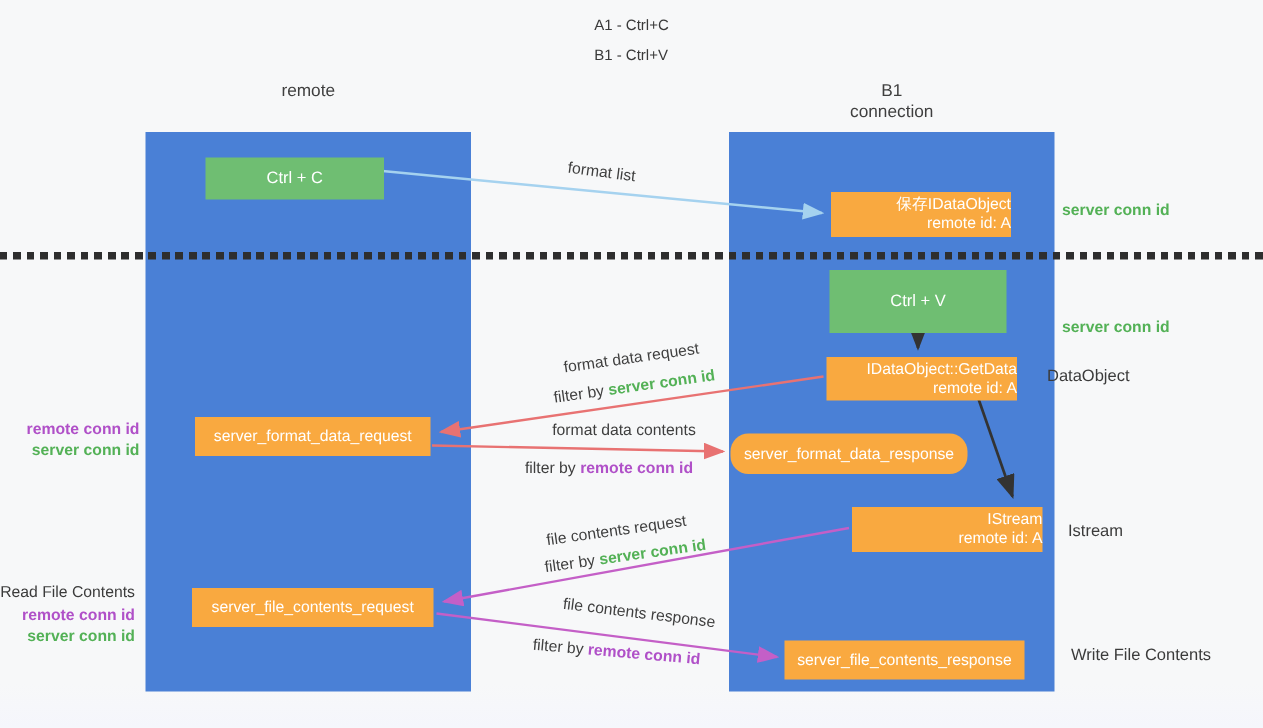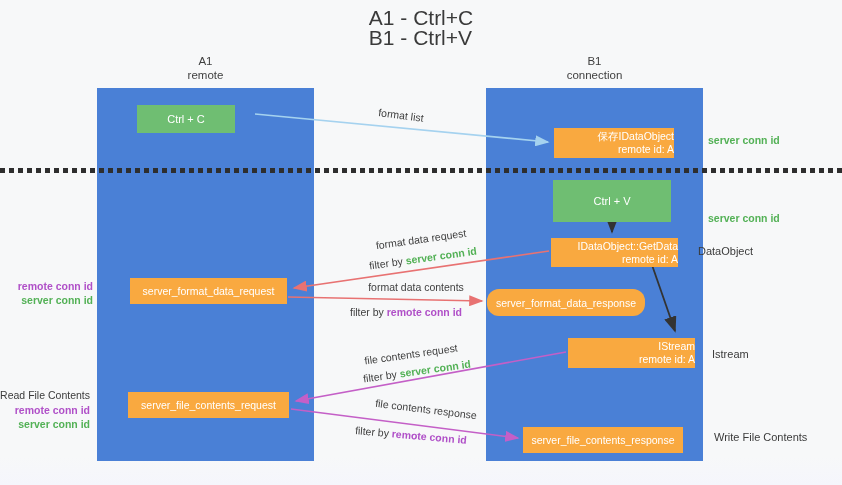--- a/index.html
+++ b/index.html
@@ -1,20 +1,20 @@
 <!DOCTYPE html>
 <html><head>
 <meta charset="utf-8">
 <style>
   html,body{margin:0;padding:0;}
   body{font-family:"Liberation Sans","DejaVu Sans",sans-serif;background:#f7f8fa;}
   .canvas{position:relative;width:842px;height:485px;overflow:hidden;
           background:linear-gradient(#f7f8f9 0,#f7f8f9 94%,#f5f6fc 100%);}
   .abs{position:absolute;}
-  .title{top:8px;left:0;width:842px;text-align:center;font-size:21px;line-height:20px;color:#3a3a3a;}
+  .title{top:8px;left:0;width:842px;text-align:center;font-size:10px;line-height:20px;color:#3a3a3a;}
   .title-inner{display:inline-block;text-align:left;}
   .col-header{top:54px;text-align:center;font-size:11.5px;line-height:14px;color:#3f3f3f;}
   .column{top:88px;width:217px;height:373px;background:#4a80d6;}
   .node{color:#fff;text-align:center;box-sizing:border-box;}
   .green-box{background:#6fbe72;font-size:11px;}
   .orange-box{background:#f9a940;font-size:10.5px;}
   .two-line{display:flex;flex-direction:column;justify-content:center;line-height:13px;text-align:right;}
   .one-line{display:flex;align-items:center;justify-content:center;}
   .dotted{left:0;top:168px;width:842px;height:5px;
           background:repeating-linear-gradient(90deg,#2e2e2e 0 5px,transparent 5px 9px);}
@@ -32,21 +32,20 @@
 <div class="canvas">
 
   <div class="abs title">
     <div class="title-inner">
       <div>A1 - Ctrl+C</div>
       <div>B1 - Ctrl+V</div>
     </div>
   </div>
 
   <div class="abs col-header" style="left:97px;width:217px;">
-    <div>A1</div>
     <div>remote</div>
   </div>
   <div class="abs col-header" style="left:486px;width:217px;">
     <div>B1</div>
     <div>connection</div>
   </div>
 
   <div class="abs column" style="left:97px;"></div>
   <div class="abs column" style="left:486px;"></div>
 
@@ -69,21 +68,21 @@
     </defs>
     <line x1="255" y1="114" x2="548" y2="142" stroke="#a5d2ef" stroke-width="1.6" marker-end="url(#ah-blue)"></line>
     <line x1="612" y1="207" x2="612" y2="232" stroke="#333333" stroke-width="1.8" marker-end="url(#ah-black)"></line>
     <line x1="549" y1="251" x2="294" y2="288" stroke="#e87272" stroke-width="1.6" marker-end="url(#ah-red)"></line>
     <line x1="288" y1="297" x2="482" y2="301" stroke="#e87272" stroke-width="1.6" marker-end="url(#ah-red)"></line>
     <line x1="652" y1="265" x2="675" y2="331" stroke="#333333" stroke-width="1.8" marker-end="url(#ah-black)"></line>
     <line x1="566" y1="352" x2="296" y2="401" stroke="#c45fc7" stroke-width="1.6" marker-end="url(#ah-magenta)"></line>
     <line x1="291" y1="409" x2="518" y2="438" stroke="#c45fc7" stroke-width="1.6" marker-end="url(#ah-magenta)"></line>
   </svg>
 
-  <div class="abs node green-box one-line" style="left:137px;top:105px;width:98px;height:28px;">Ctrl + C</div>
+  <div class="abs node green-box one-line" style="left:137px;top:105px;width:119px;height:28px;">Ctrl + C</div>
 
   <div class="abs node orange-box two-line" style="left:554px;top:128px;width:120px;height:30px;">
     <div>保存IDataObject</div>
     <div>remote id: A</div>
   </div>
 
   <div class="abs node green-box one-line" style="left:553px;top:180px;width:118px;height:42px;">Ctrl + V</div>
 
   <div class="abs node orange-box two-line" style="left:551px;top:238px;width:127px;height:29px;">
     <div>IDataObject::GetData</div>

